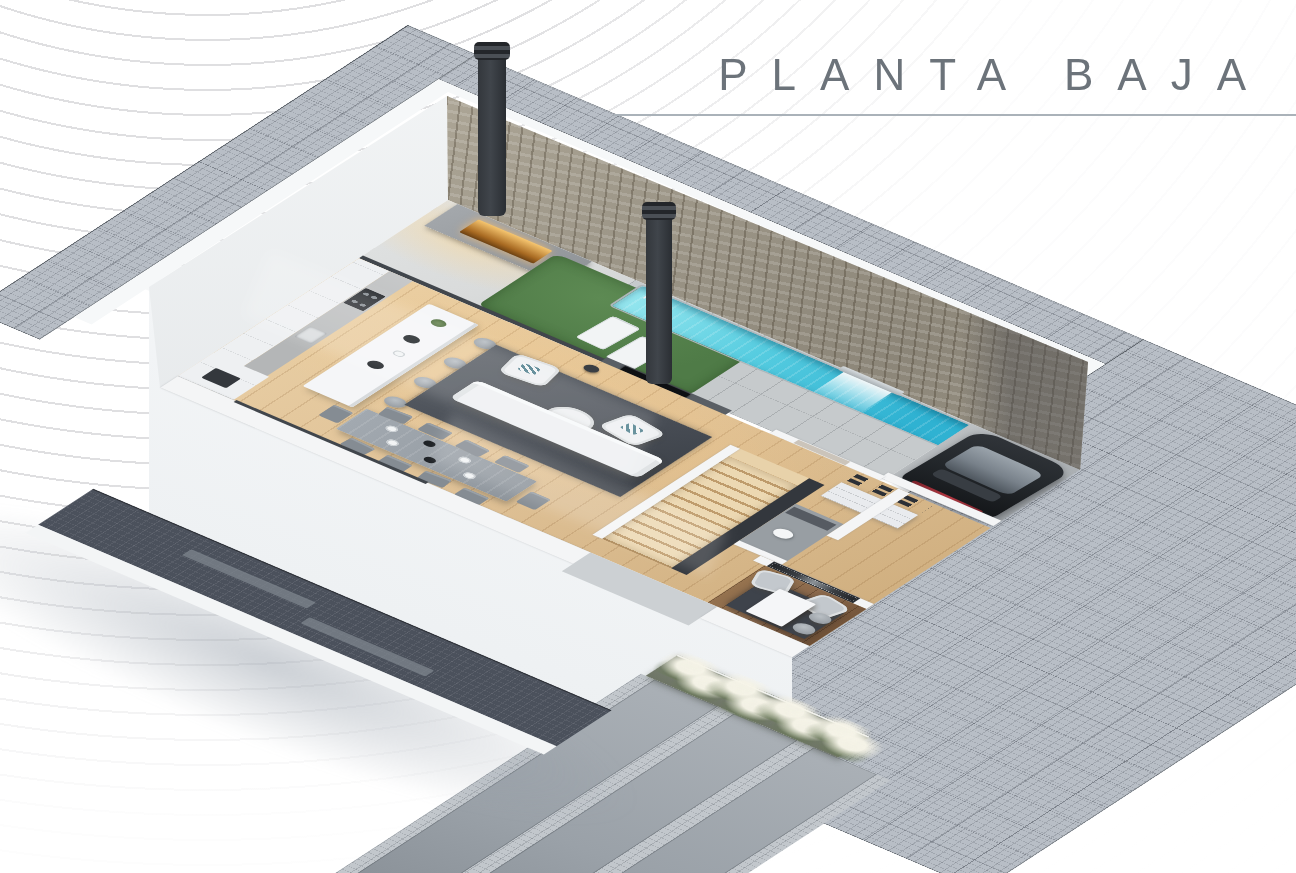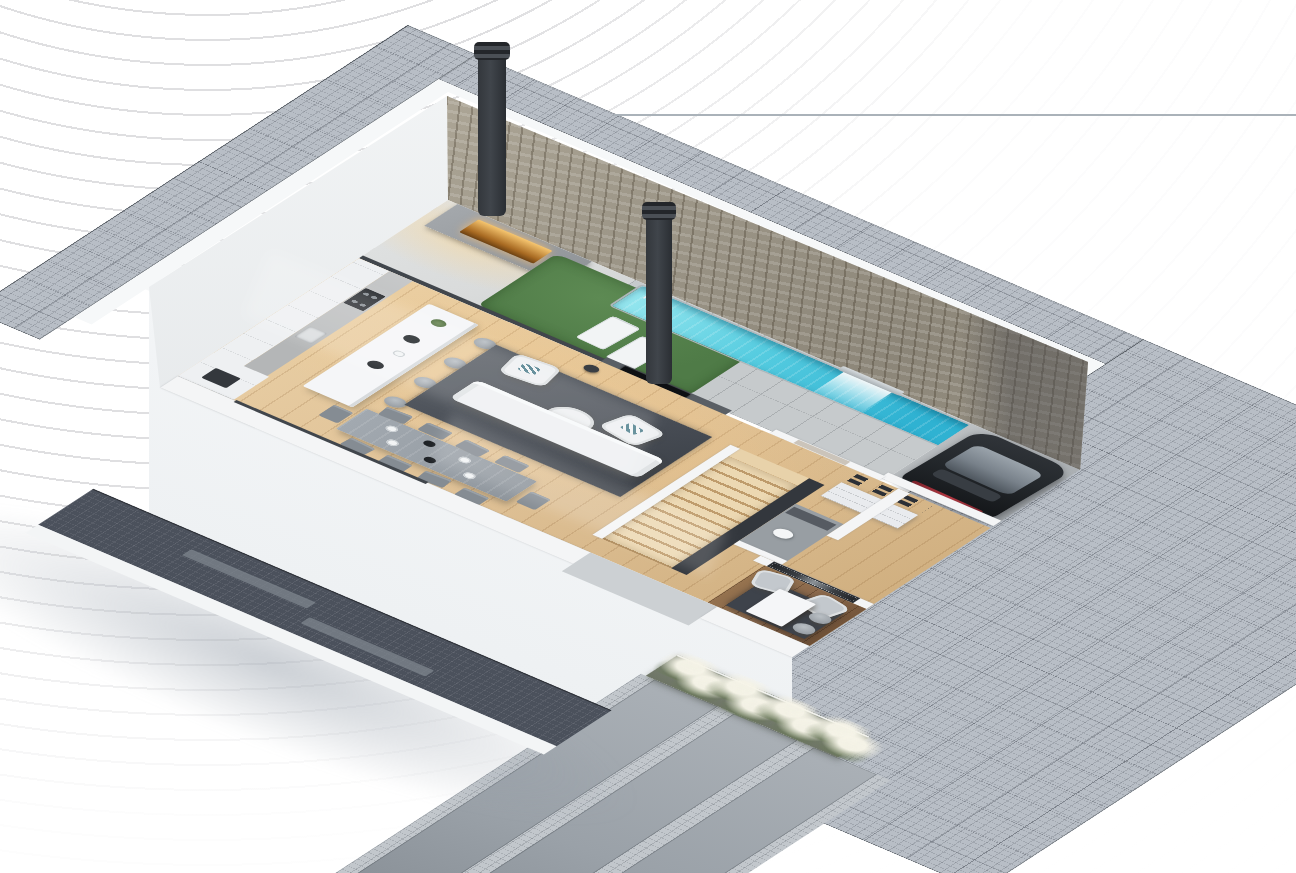--- a/index.html
+++ b/index.html
@@ -331,15 +331,16 @@
   </div>
 
   <div class="chimney" style="left:478px;top:46px;width:28px;height:170px;"></div>
   <div class="chimney-cap" style="left:474px;top:42px;width:36px;height:18px;"></div>
   <div class="chimney" style="left:646px;top:206px;width:26px;height:178px;"></div>
   <div class="chimney-cap" style="left:642px;top:202px;width:34px;height:18px;"></div>
 
   <div class="streak" style="left:240px;top:330px;width:420px;height:70px;transform:rotate(23deg);"></div>
   <div class="streak" style="left:430px;top:470px;width:300px;height:50px;transform:rotate(23deg);"></div>
 
+  <div class="title">PLANTA BAJA</div>
   <div class="divider"></div>
 
 </div>
 
 </body></html>

